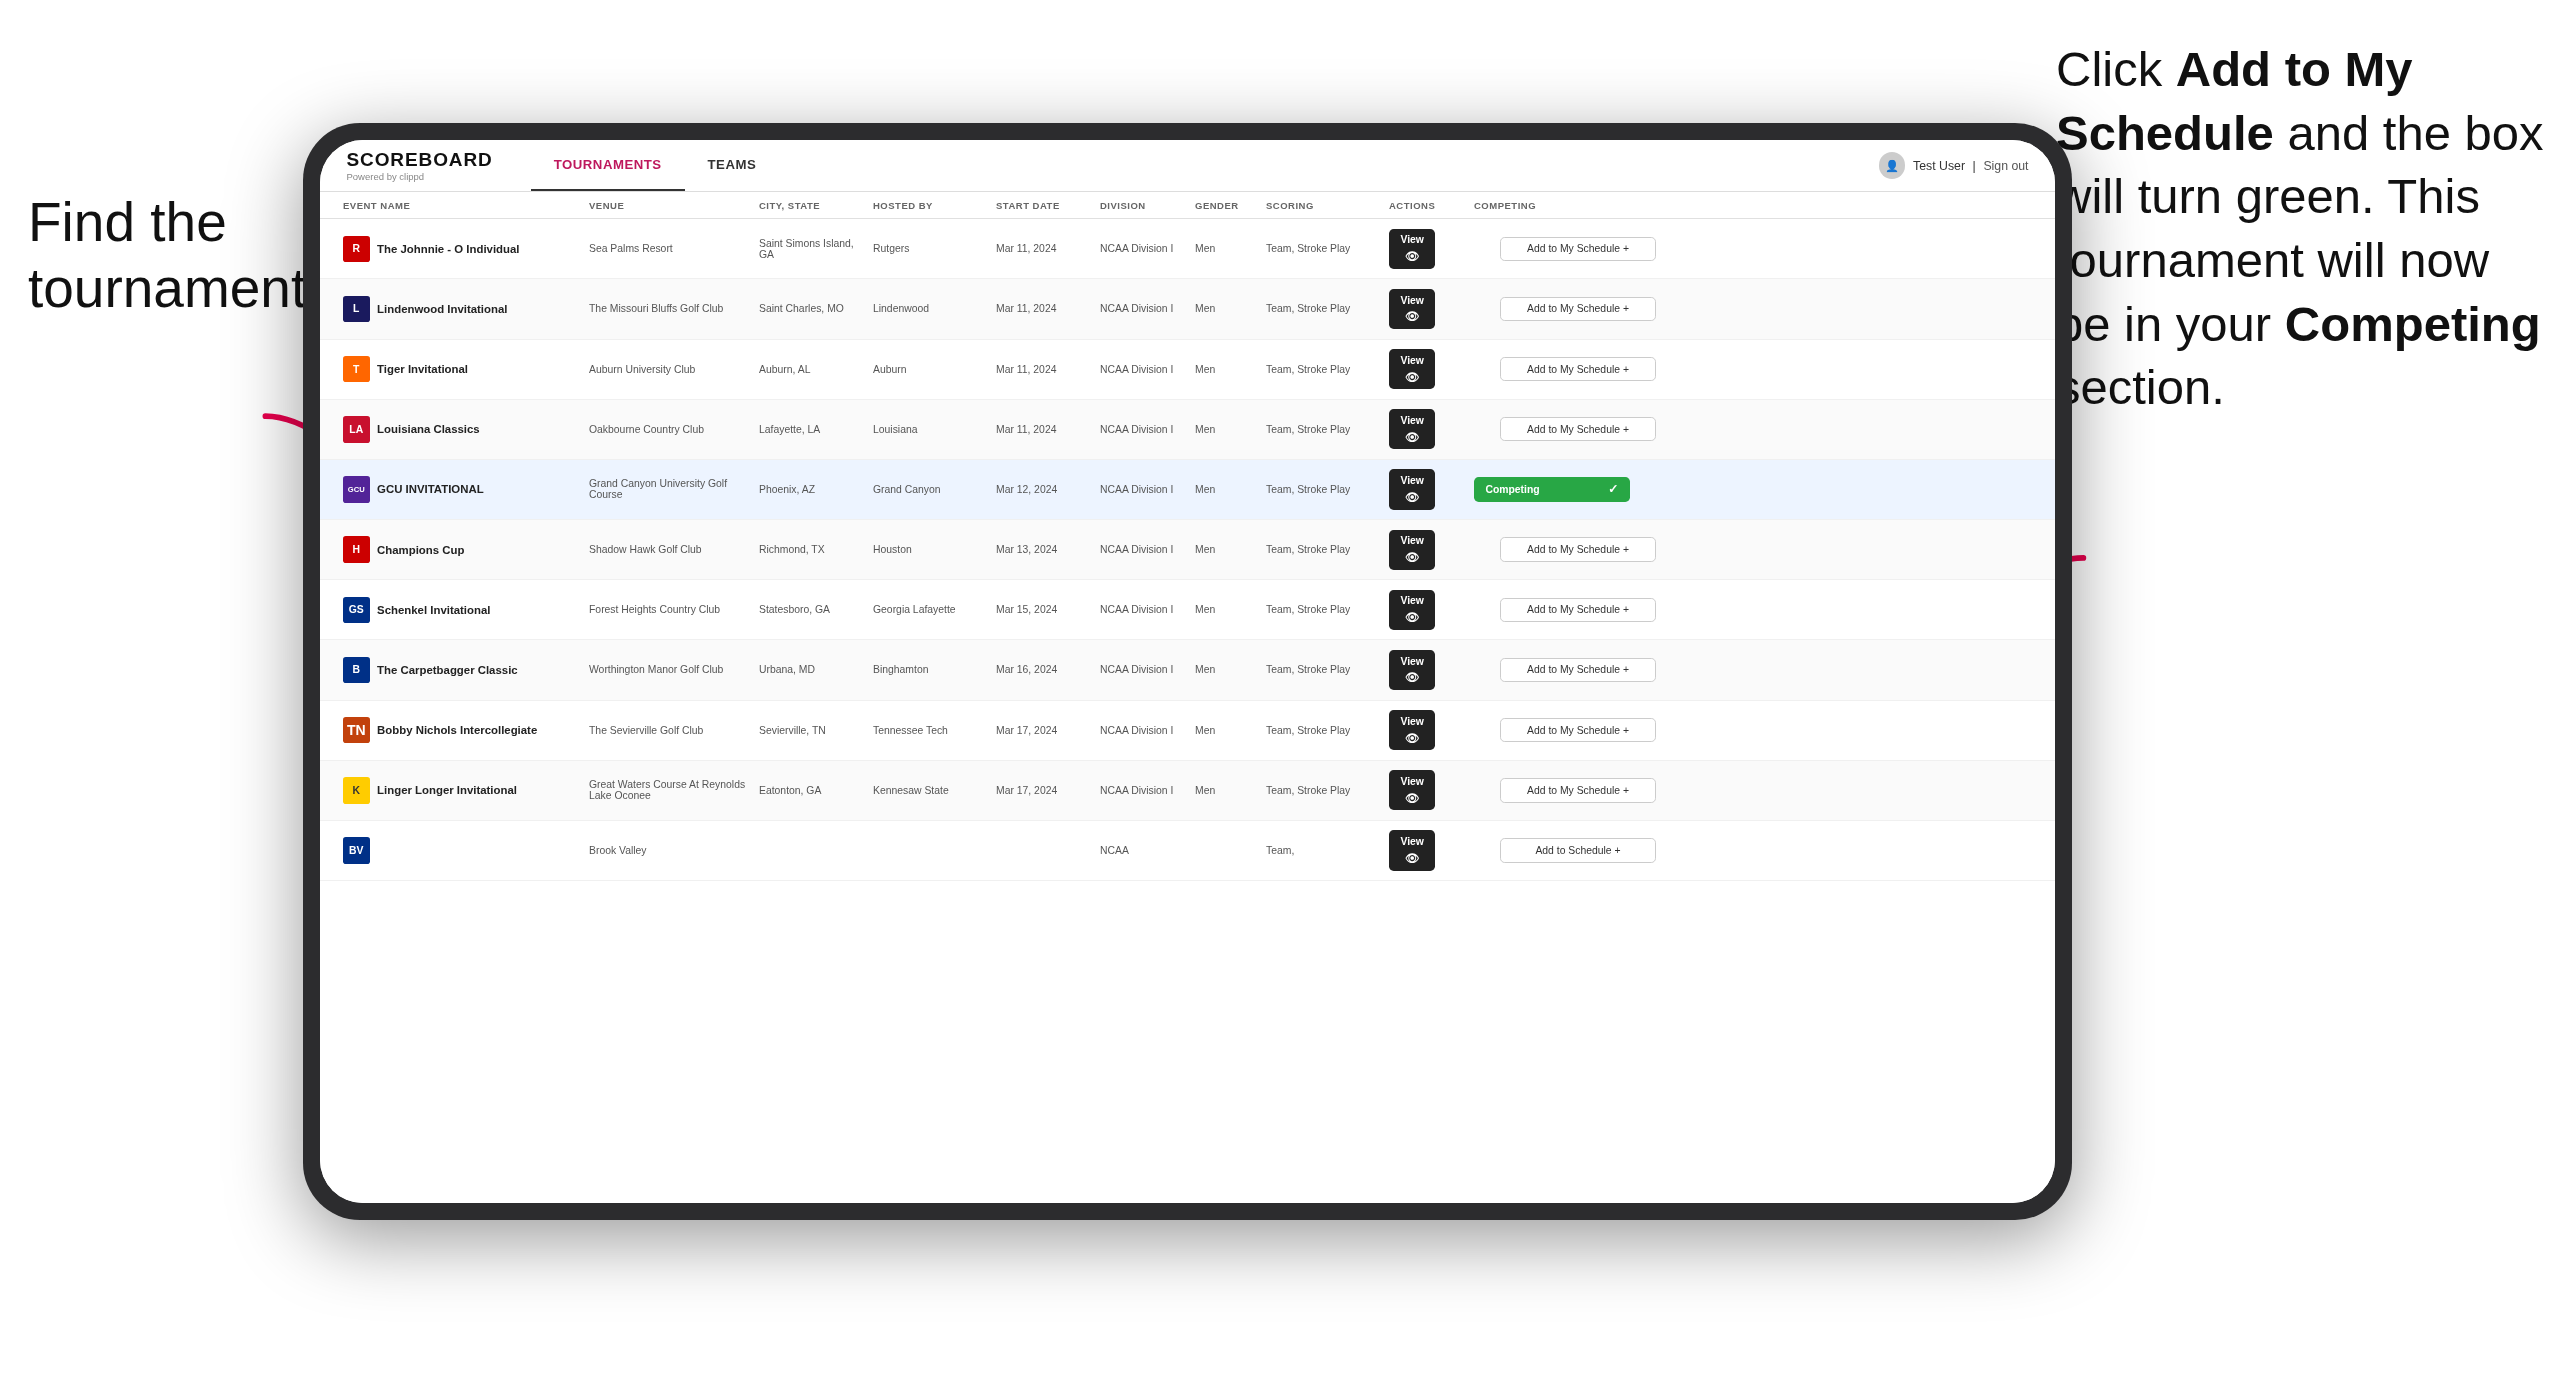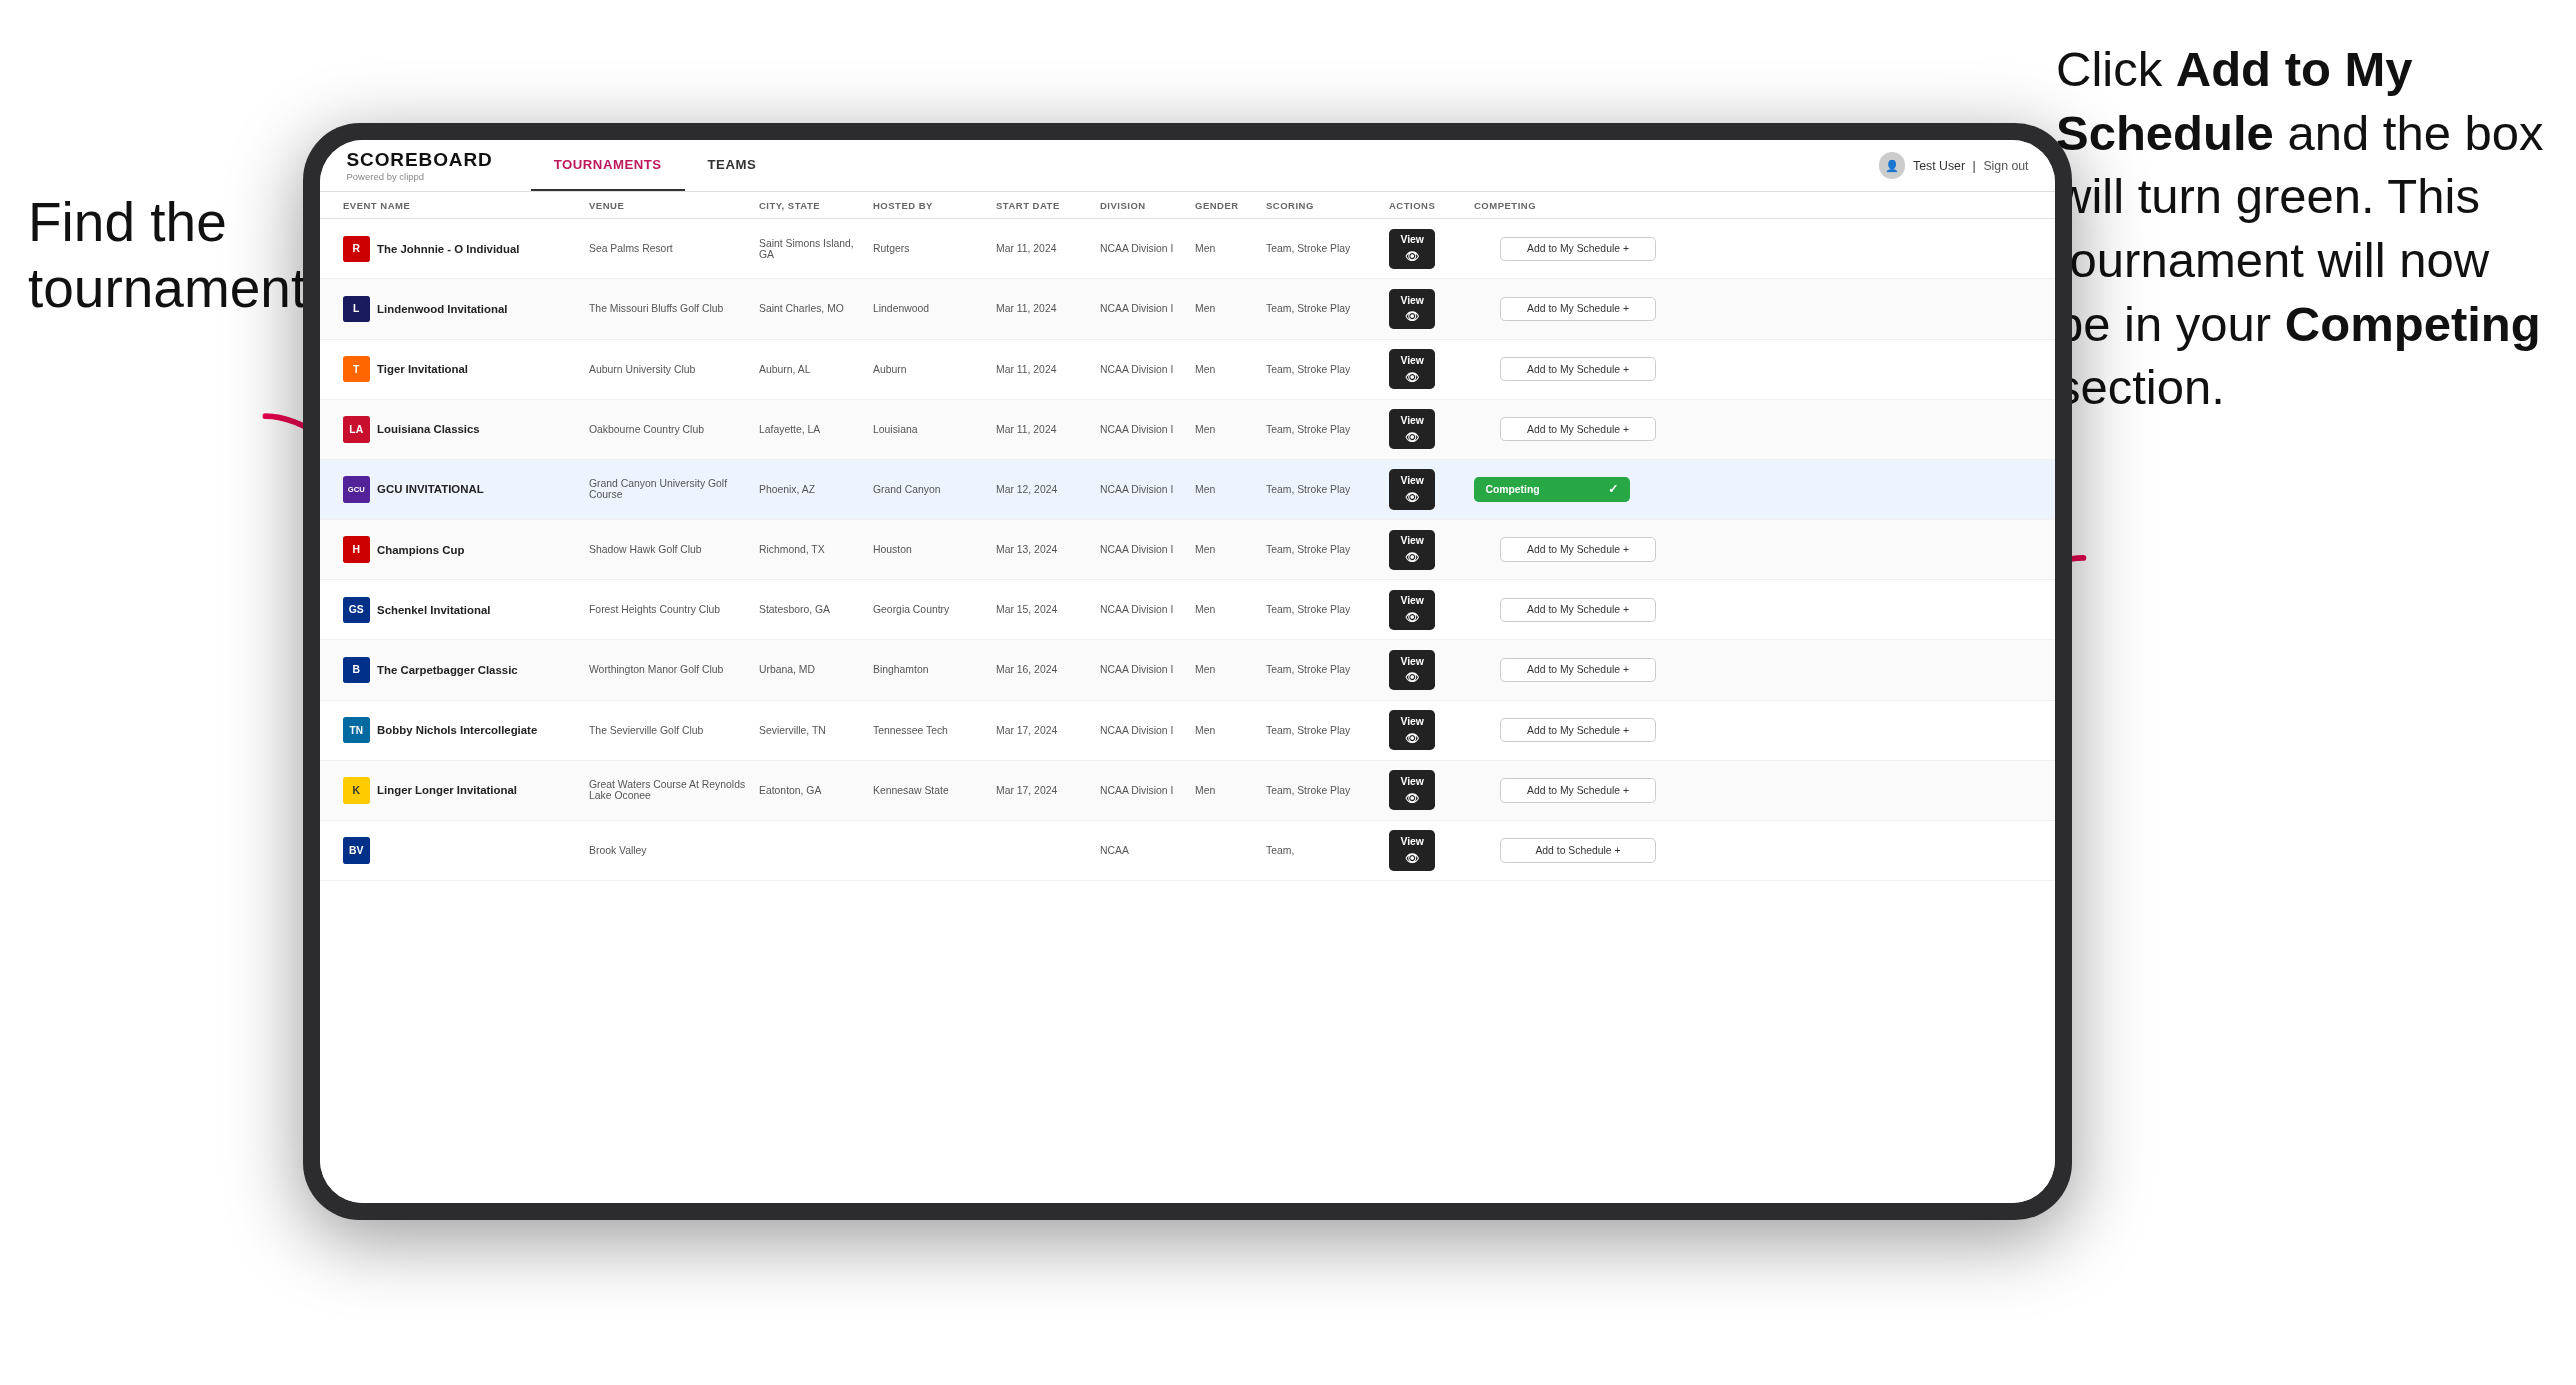--- a/index.html
+++ b/index.html
@@ -282,21 +282,21 @@
 
     
     .logo-r { background: #cc0000; color: white; }
     .logo-l { background: #1a1a5e; color: white; }
     .logo-t { background: #ff6600; color: white; }
     .logo-la { background: #c8102e; color: white; }
     .logo-gcu { background: #522398; color: white; font-size: 7.6px; }
     .logo-h { background: #cc0000; color: white; }
     .logo-gs { background: #003087; color: white; }
     .logo-b { background: #003087; color: white; }
-    .logo-tn { background: #0369a1; color: white; font-size: 10px; }
+    .logo-tn { background: #c2410c; color: white; font-size: 14px; }
     .logo-k { background: #ffcc00; color: #333; }
   </style>
 </head>
 <body>
 
 <div class="left-annotation">
   <span>Find the tournament.</span>
 </div>
 
 <div class="right-annotation">
@@ -488,21 +488,21 @@
       <button class="add-btn">Add to My Schedule +</button>
     </div>
   </div>
           <div class="table-row">
     <div class="cell cell-name">
       <div class="team-logo logo-gs">GS</div>
       <span class="event-name">Schenkel Invitational</span>
     </div>
     <div class="cell cell-small">Forest Heights Country Club</div>
     <div class="cell cell-small">Statesboro, GA</div>
-    <div class="cell cell-small">Georgia Country</div>
+    <div class="cell cell-small">Georgia Lafayette</div>
     <div class="cell cell-small">Mar 15, 2024</div>
     <div class="cell cell-small">NCAA Division I</div>
     <div class="cell cell-small">Men</div>
     <div class="cell cell-small">Team, Stroke Play</div>
     <div class="cell">
       <button class="view-btn">
         <span>View</span>
         <span class="eye-icon">👁</span>
       </button>
     </div>

